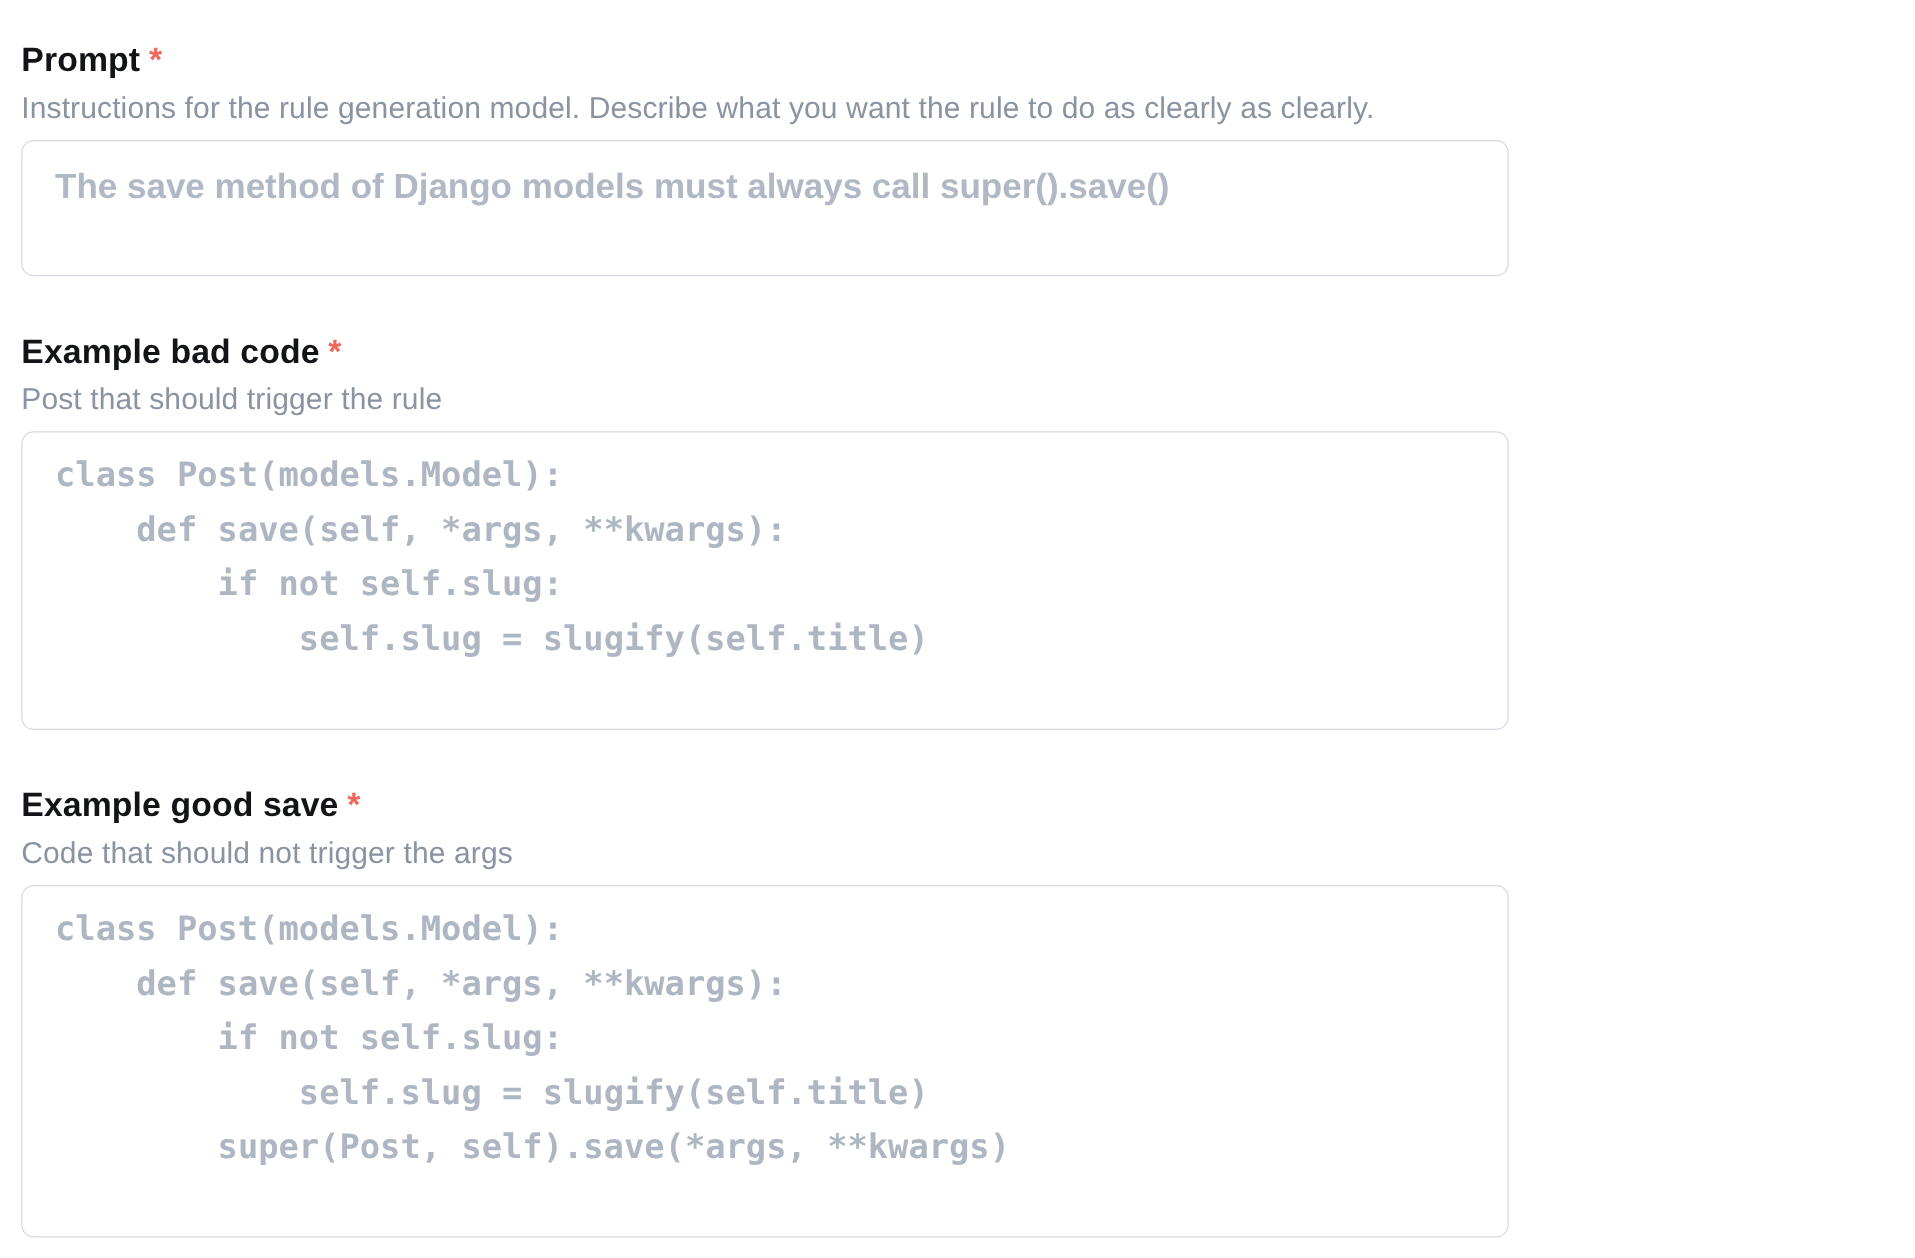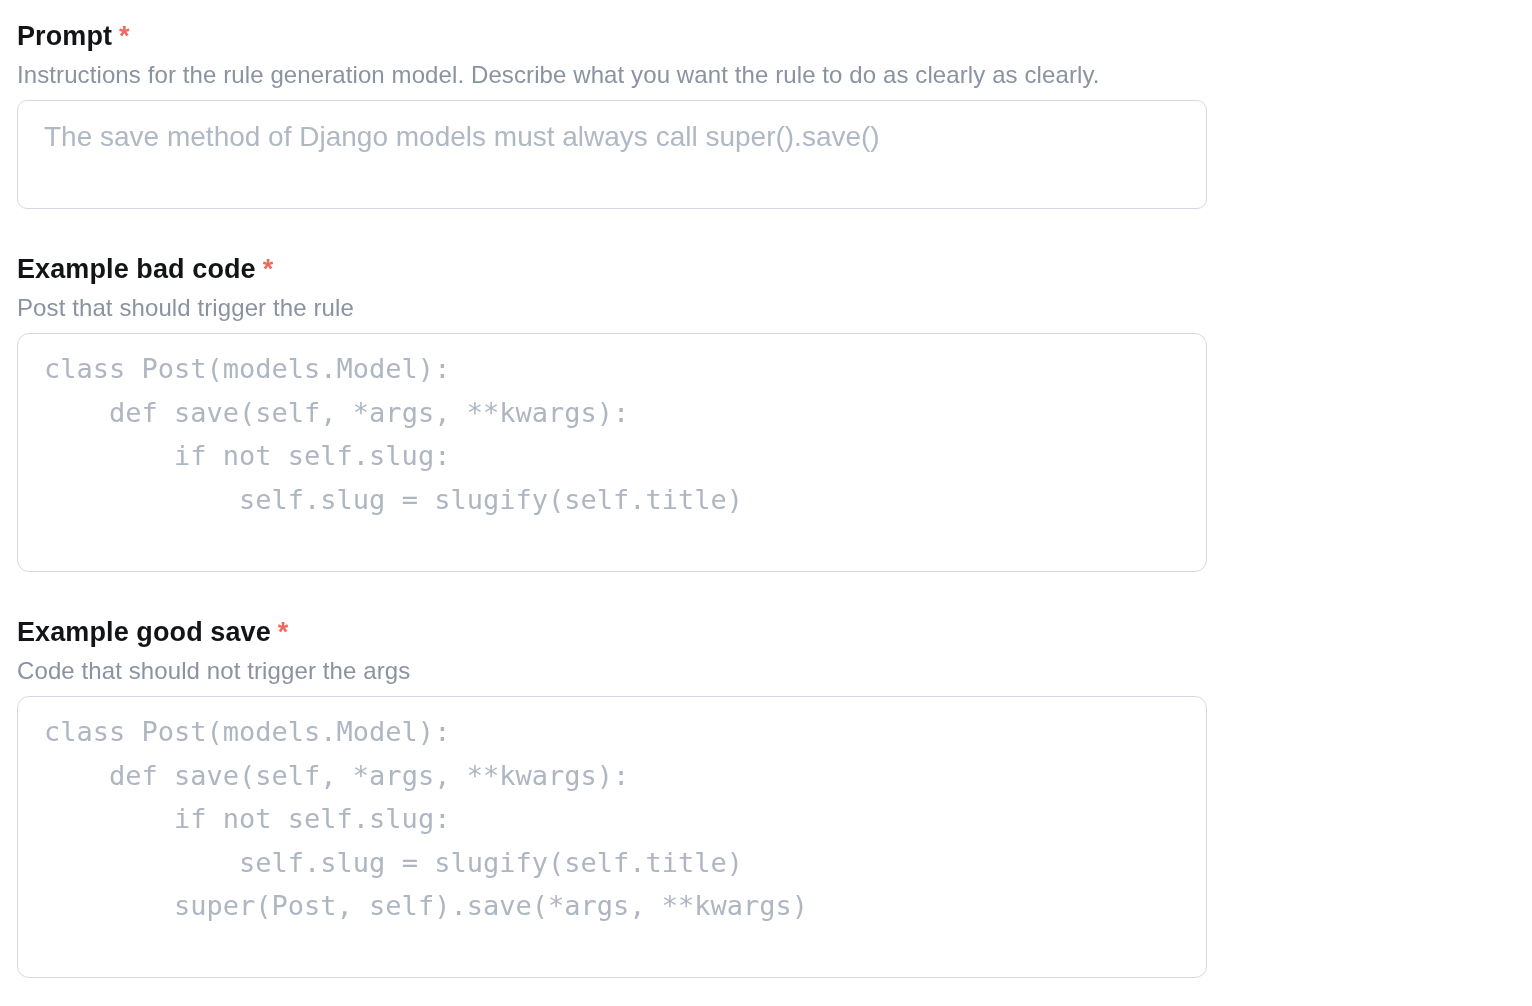--- a/index.html
+++ b/index.html
@@ -6,21 +6,21 @@
   html, body {
     background: #ffffff;
     font-family: "Liberation Sans", sans-serif;
     width: 1532px;
   }
   .form-wrap {
     padding: 20px 22px 24px 17px;
     width: 1532px;
   }
   .field-section { margin-top: 44px; }
-  .field-section:first-child { margin-top: 0; }
+  .field-section:first-child { margin-top: 12px; }
   .field-label {
     font-size: 27px;
     line-height: 32px;
     font-weight: 600;
     color: #121418;
     letter-spacing: 0.1px;
   }
   .required-marker {
     color: #f0685e;
     font-weight: 600;
@@ -37,38 +37,38 @@
   textarea.field-input {
     display: block;
     margin-top: 10px;
     width: 1190px;
     border: 1.5px solid #d5d9df;
     border-radius: 10px;
     background: #ffffff;
     resize: none;
     outline: none;
     overflow: hidden;
+    font-weight: bold;
   }
   textarea.field-input::placeholder {
     color: #b0b8c4;
     opacity: 1;
   }
   textarea.input-text {
     height: 109px;
     padding: 18px 26px;
     font-family: "Liberation Sans", sans-serif;
     font-size: 28px;
     line-height: 36px;
   }
   textarea.input-code {
     padding: 13px 26px;
     font-family: "DejaVu Sans Mono", monospace;
     font-size: 27px;
     line-height: 43.5px;
-    border-radius: 12px;
   }
   textarea.input-code::placeholder {
     color: #aeb6c2;
   }
   #bad-code-textarea { height: 239px; }
   #good-code-textarea { height: 282px; }
 </style>
 </head>
 <body>
 

